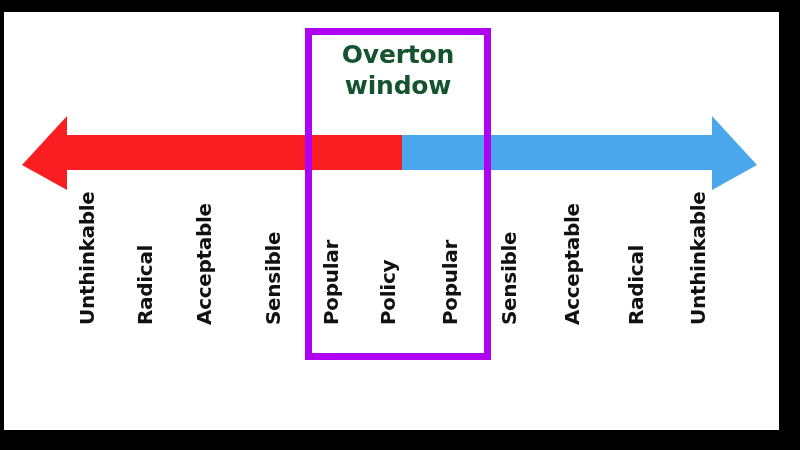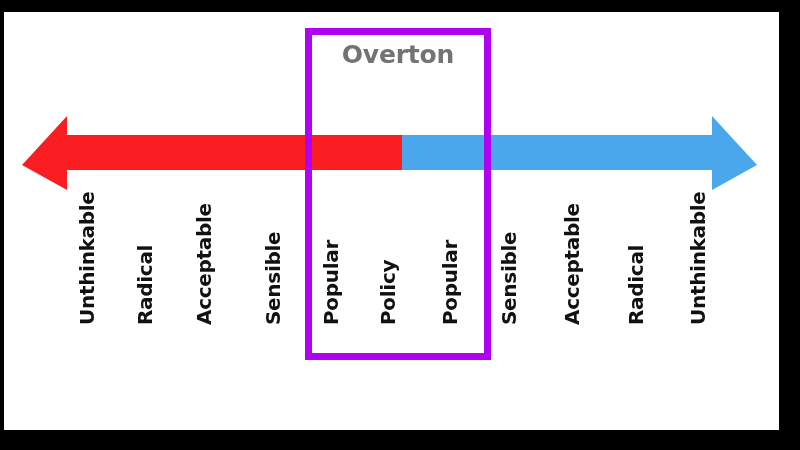--- a/index.html
+++ b/index.html
@@ -46,21 +46,21 @@
   }
   #overton-title {
     position: absolute;
     left: 301px;
     top: 28px;
     width: 186px;
     text-align: center;
     font-size: 25px;
     font-weight: 700;
     line-height: 1.22;
-    color: #737373;
+    color: #14532d;
     letter-spacing: -0.2px;
   }
   
   .tick-label {
     position: absolute;
     bottom: 0;
     left: 0;
     transform-origin: left bottom;
     transform: rotate(-90deg);
     white-space: nowrap;
@@ -86,20 +86,21 @@
     <svg id="arrow-wrap" viewBox="0 0 775 418" width="775" height="418" aria-hidden="true">
 
       <polygon fill="#FA1E23" points="18,153 63,104 63,123 398,123 398,158 63,158 63,178"></polygon>
 
       <polygon fill="#4BA7EC" points="398,123 708,123 708,104 753,153 708,178 708,158 398,158"></polygon>
     </svg>
 
     <div id="overton-box"></div>
     <div id="overton-title">
       <div>Overton</div>
+      <div>window</div>
     </div>
 
     <div class="tick-slot" style="left:95px;">
       <span class="tick-label">Unthinkable</span>
     </div>
     <div class="tick-slot" style="left:153px;">
       <span class="tick-label">Radical</span>
     </div>
     <div class="tick-slot" style="left:212px;">
       <span class="tick-label">Acceptable</span>

